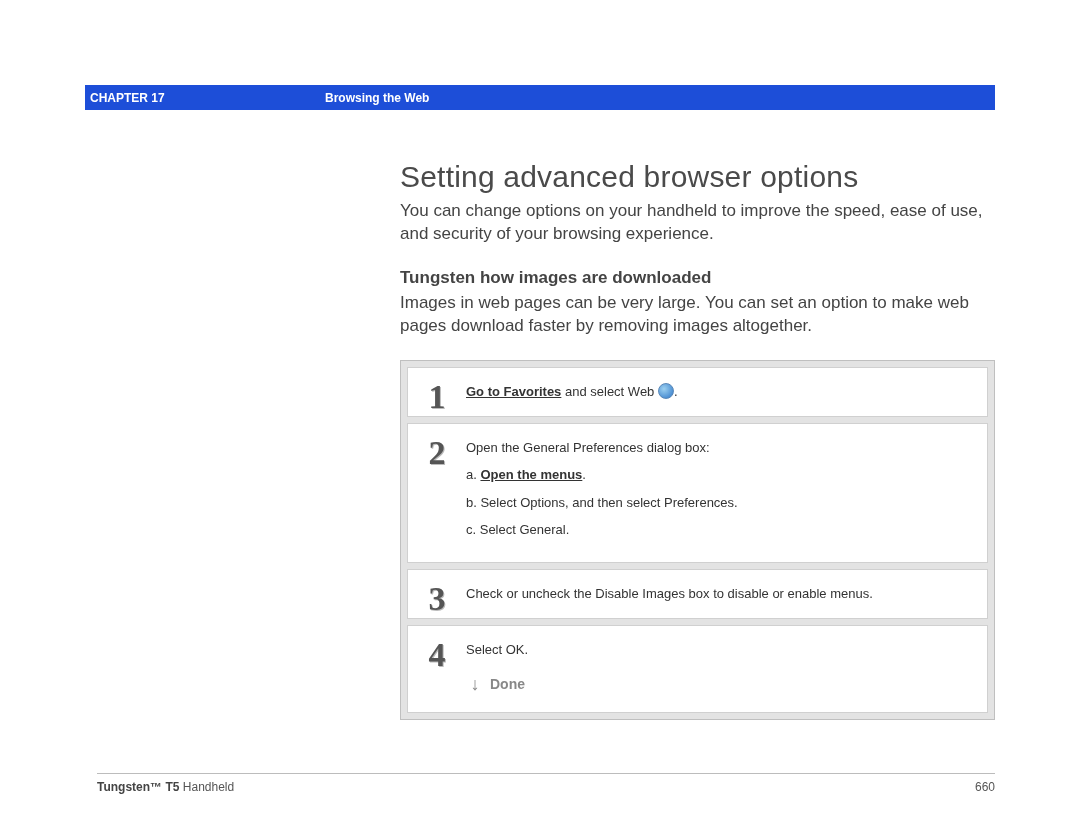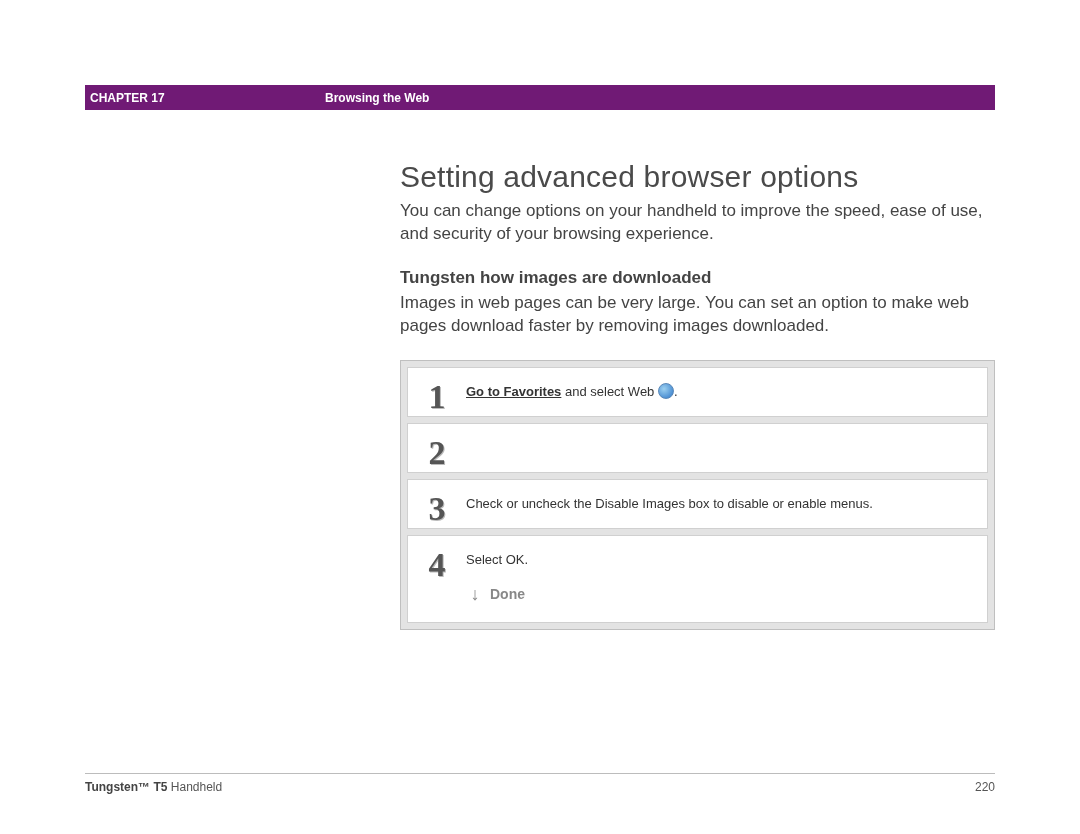--- a/index.html
+++ b/index.html
@@ -10,21 +10,21 @@
     color: #3a3a3a;
     width: 1080px;
   }
   .page {
     padding: 85px 85px 40px 85px;
     box-sizing: border-box;
     position: relative;
     min-height: 834px;
   }
   .redbar {
-    background: #701a75;
+    background: #1d4ed8;
     color: #fff;
     height: 25px;
     display: flex;
     align-items: center;
     font-size: 12px;
     font-weight: bold;
     padding-left: 5px;
   }
   .redbar .chapter {
     width: 235px;
@@ -120,21 +120,21 @@
   .done-arrow {
     display: inline-block;
     width: 18px;
     text-align: center;
     margin-right: 6px;
     font-size: 18px;
     color: #888;
   }
   .footer {
     position: absolute;
-    left: 85px;
+    left: 97px;
     right: 85px;
     bottom: 40px;
     border-top: 1px solid #bcbcbc;
     padding-top: 6px;
     display: flex;
     justify-content: space-between;
     font-size: 12px;
     color: #555;
   }
   .footer .product b { color: #444; }
@@ -147,34 +147,42 @@
   <div class="redbar">
     <span class="chapter">CHAPTER 17</span>
     <span class="title">Browsing the Web</span>
   </div>
 
   <div class="content">
     <h1>Setting advanced browser options</h1>
     <p class="intro">You can change options on your handheld to improve the speed, ease of use, and security of your browsing experience.</p>
 
     <h2>Tungsten how images are downloaded</h2>
-    <p class="sub-intro">Images in web pages can be very large. You can set an option to make web pages download faster by removing images downloaded.</p>
+    <p class="sub-intro">Images in web pages can be very large. You can set an option to make web pages download faster by removing images altogether.</p>
 
     <div class="steps-box">
 
       <div class="step-row">
         <div class="step-num">1</div>
         <div class="step-body">
           <span class="link-like">Go to Favorites</span><span> and select Web </span>
           <span class="web-icon"></span><span>.</span>
         </div>
       </div>
 
       <div class="step-row">
         <div class="step-num">2</div>
+        <div class="step-body">
+          <p>Open the General Preferences dialog box:</p>
+          <p class="sub">
+            <span>a.  </span><span class="link-like">Open the menus</span><span>.</span>
+          </p>
+          <p class="sub">b.  Select Options, and then select Preferences.</p>
+          <p class="sub">c.  Select General.</p>
+        </div>
       </div>
 
       <div class="step-row">
         <div class="step-num">3</div>
         <div class="step-body">
           <span>Check or uncheck the Disable Images box to disable or enable menus.</span>
         </div>
       </div>
 
       <div class="step-row" style="margin-bottom:0;">
@@ -188,16 +196,16 @@
         </div>
       </div>
 
     </div>
   </div>
 
   <div class="footer">
     <span class="product">
       <b>Tungsten™ T5</b><span> Handheld</span>
     </span>
-    <span>220</span>
+    <span>660</span>
   </div>
 
 </div>
 
 </body></html>

